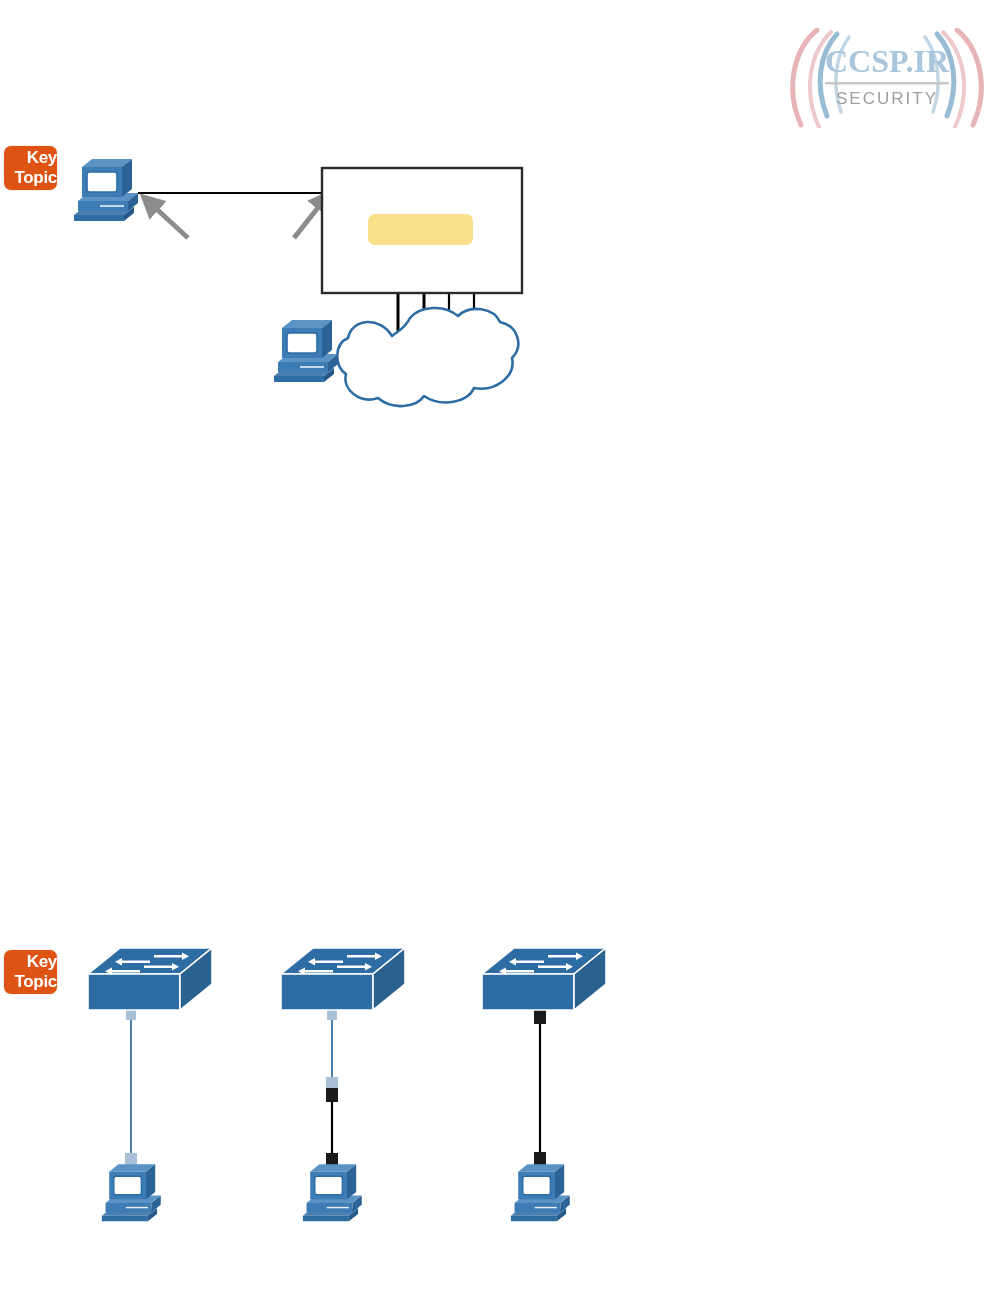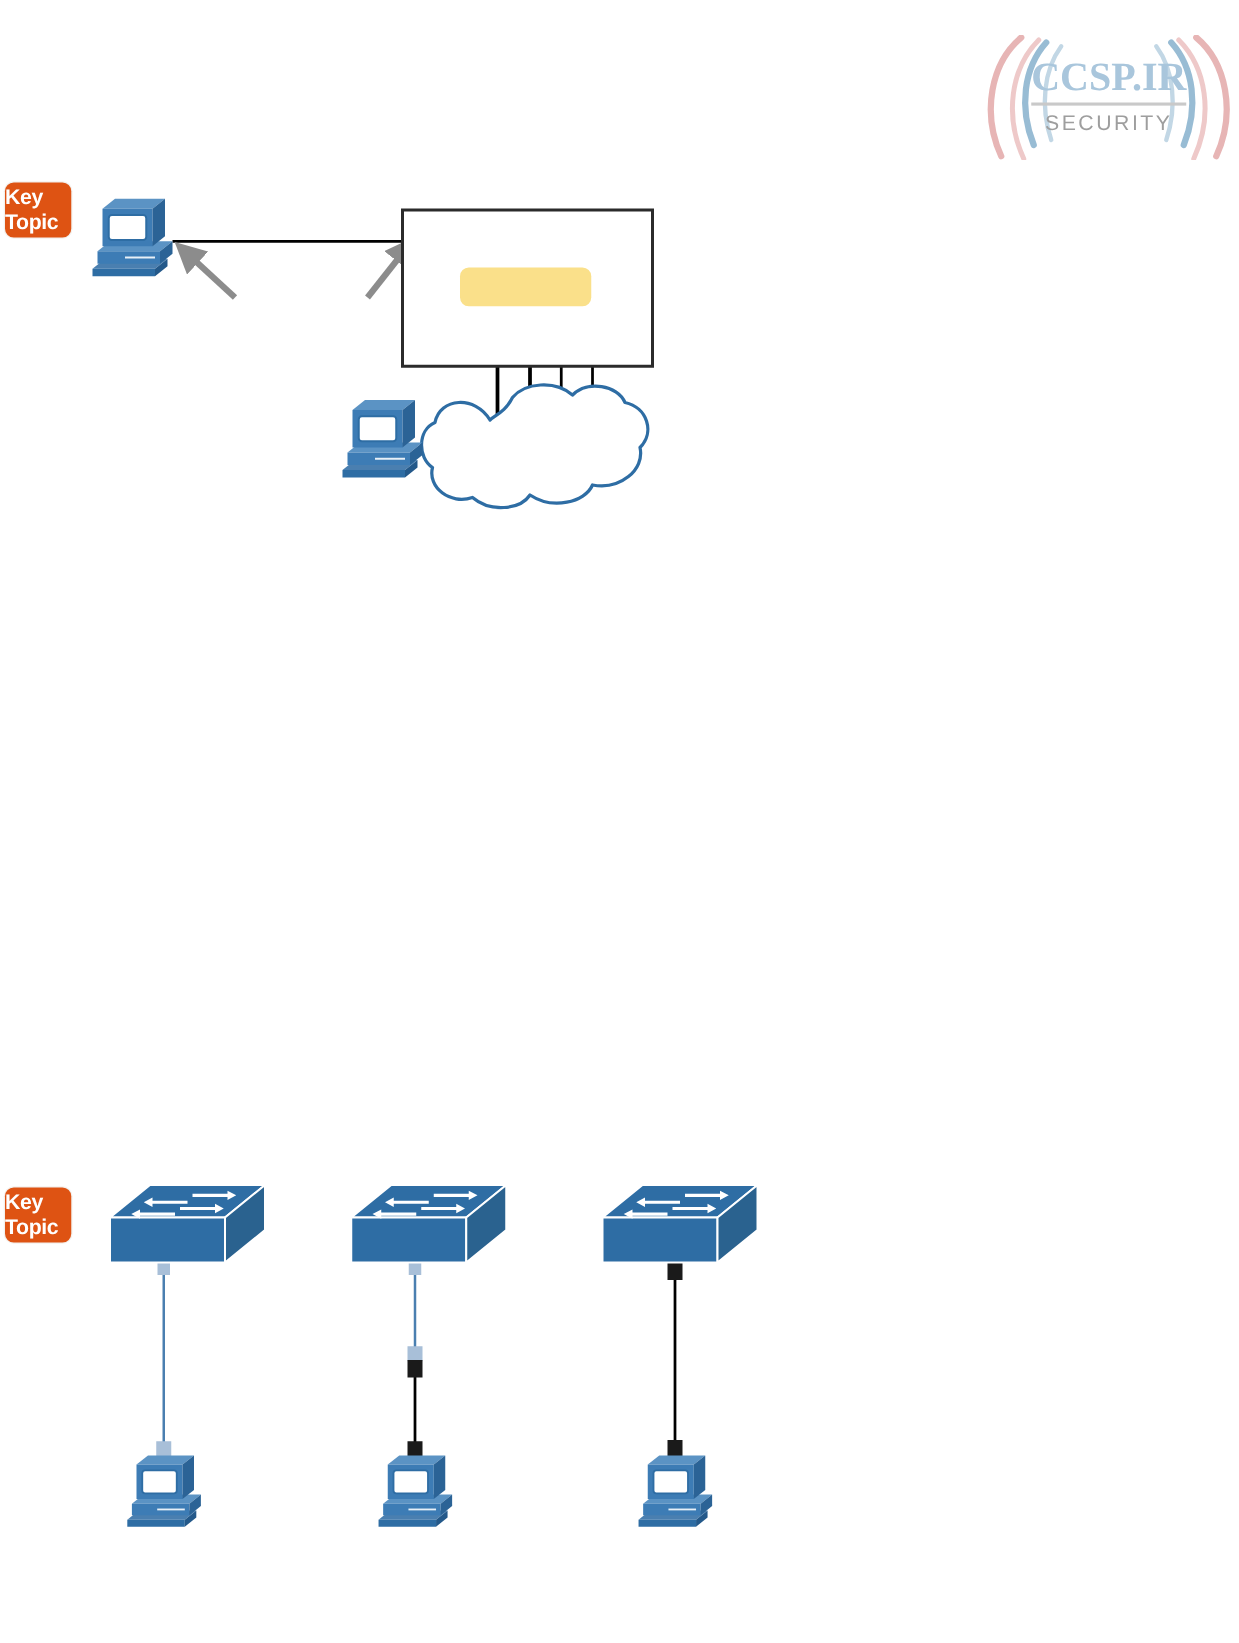--- a/index.html
+++ b/index.html
@@ -39,21 +39,21 @@
     width: 53px;
     height: 44px;
     background: #de5313;
     border-radius: 7px;
     box-shadow: 0 0 0 1px #f3f1ee;
     color: #ffffff;
     font-family: "Liberation Sans", sans-serif;
     font-weight: bold;
     font-size: 17px;
     line-height: 20px;
-    text-align: left;
+    text-align: right;
     padding-top: 2px;
     box-sizing: border-box;
     letter-spacing: -0.3px;
   }
   .key-topic .kt-line { display: block; }
 
   
   .fig {
     position: absolute;
     left: 0; top: 0;

